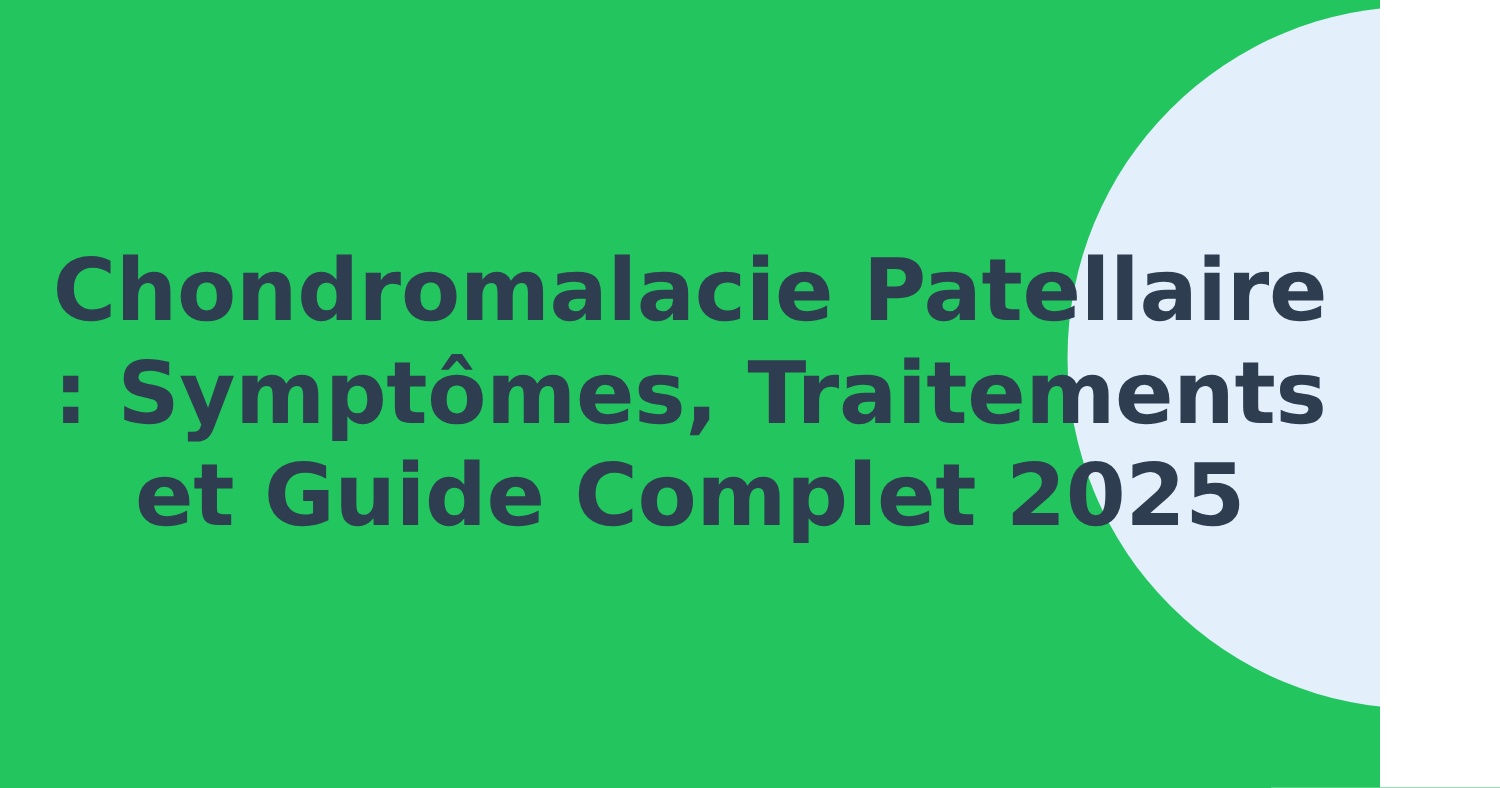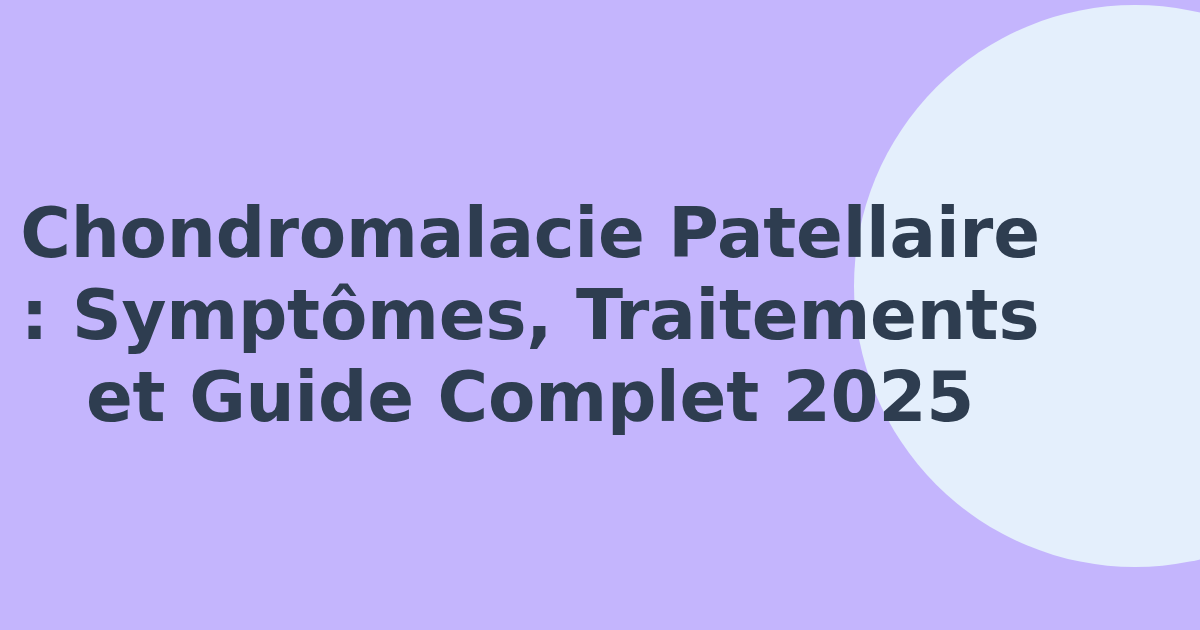--- a/index.html
+++ b/index.html
@@ -9,26 +9,27 @@
   body {
     width: 1200px;
     height: 630px;
     overflow: hidden;
     background: #ffffff;
     font-family: "DejaVu Sans", sans-serif;
   }
 
   .og-card {
     position: relative;
-    width: 1200px;
+    width: 1104px;
     height: 630px;
-    background: #c4b5fd;
+    background: #22c55e;
     overflow: hidden;
     display: flex;
     align-items: center;
+    justify-content: center;
     box-sizing: border-box;
   }
 
   .decor-circle {
     position: absolute;
     border-radius: 50%;
     background: #e4effc;
     pointer-events: none;
   }
 

